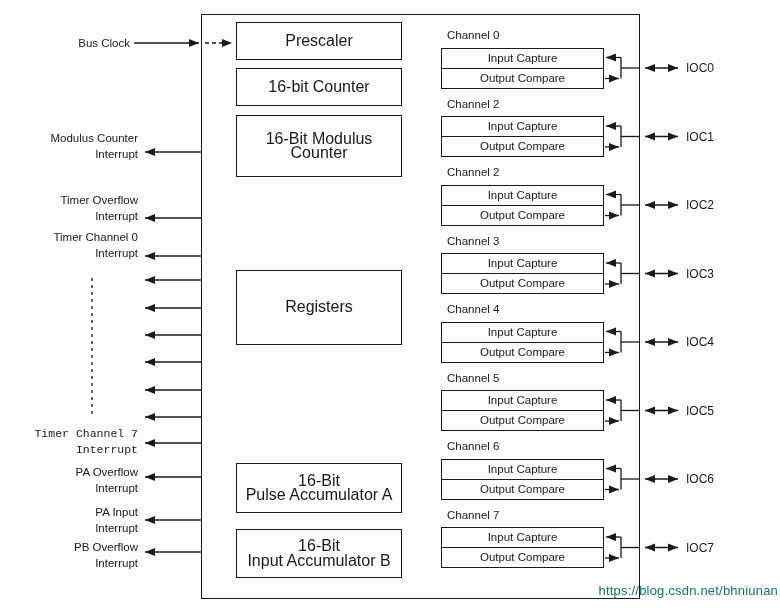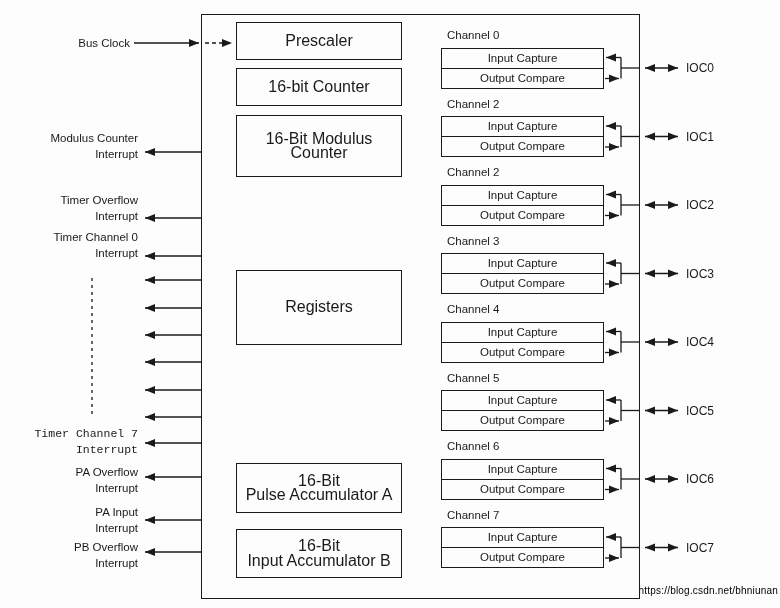--- a/index.html
+++ b/index.html
@@ -37,21 +37,21 @@
   .ch-label { font-size: 11.5px; line-height: 14px; height: 19.5px; padding-left: 6px; text-align: left; }
   .ch-box { border: 1.5px solid #1a1a1a; height: 41px; }
   .ch-row { height: 19px; font-size: 11.5px; line-height: 18px; text-align: center; }
   .ch-row2 { border-top: 1.5px solid #1a1a1a; height: 25px; }
   .ioc {
     position: absolute; left: 686px; width: 50px; height: 16px;
     font-size: 12px; line-height: 16px; text-align: left; z-index: 3;
   }
   .watermark {
     position: absolute; right: 2px; top: 583px;
-    font-size: 10px; line-height: 15px; color: #000000; z-index: 0;
+    font-size: 13px; line-height: 15px; color: #0f766e; z-index: 0;
     letter-spacing: 0.2px;
   }
 </style>
 </head>
 <body>
 
 <div class="stage">
 
   <div class="watermark">https://blog.csdn.net/bhniunan</div>
 

